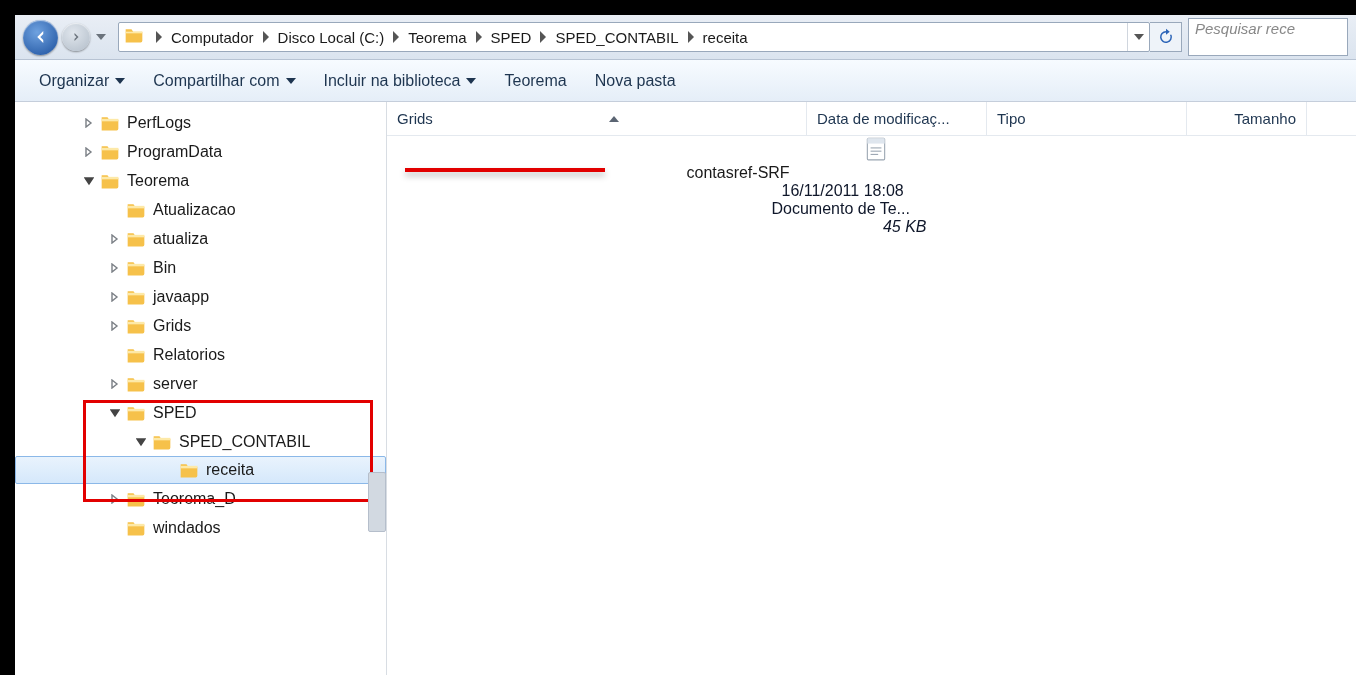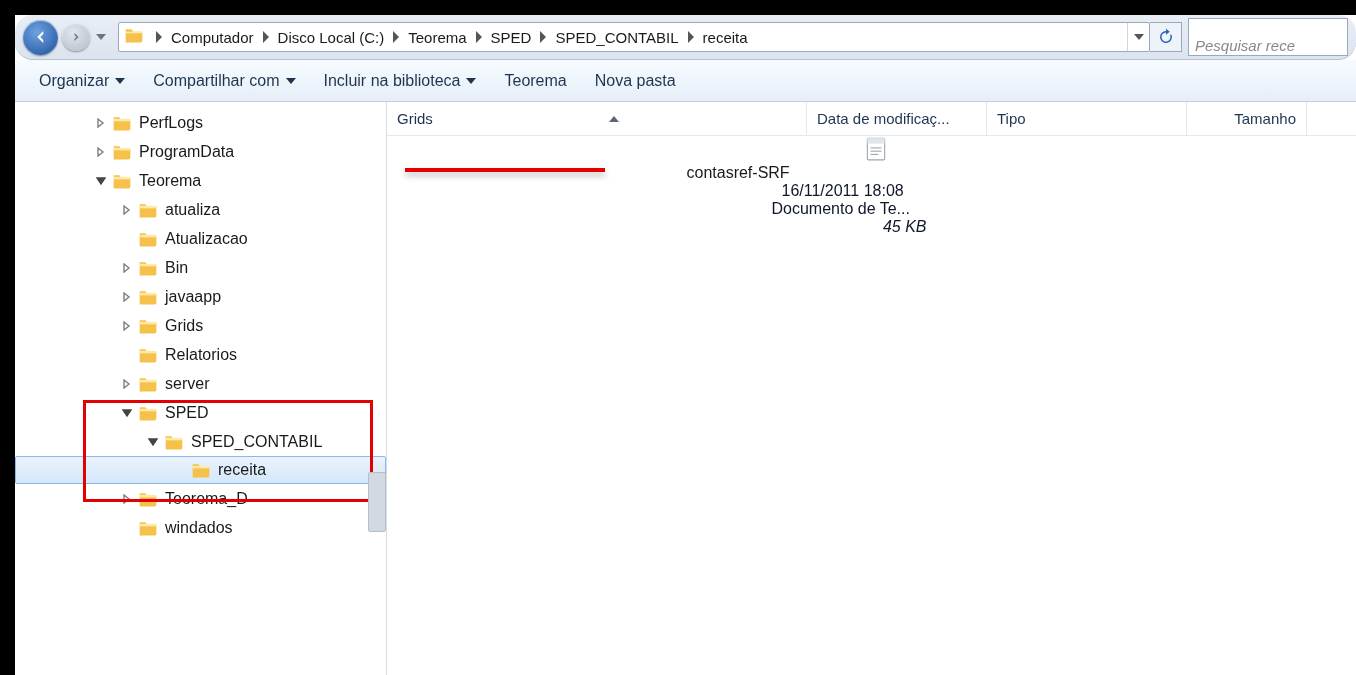--- a/index.html
+++ b/index.html
@@ -1,45 +1,45 @@
 <!DOCTYPE html>
 <html><head>
 <meta charset="utf-8">
 <style>
   * { box-sizing: border-box; font-family: "Segoe UI", Tahoma, sans-serif; }
   body { margin:0; background:#fff; }
   .outer { width:1356px; height:675px; background:#000; padding:15px 0 0 15px; position:relative; }
   .window { width:1341px; height:660px; background:#fff; overflow:hidden; position:relative; box-shadow:0 0 10px rgba(0,0,0,.5);}
   
-  .navrow { height:45px; background:linear-gradient(#e9eef5,#dbe4ef); display:flex; align-items:center; padding:0 8px; border-bottom:1px solid #b7c3d3;border-radius:18px;}
+  .navrow { height:45px; background:linear-gradient(#e9eef5,#dbe4ef); display:flex; align-items:center; padding:0 8px; border-bottom:1px solid #b7c3d3;}
   .navbtn { width:35px; height:35px; border-radius:50%; background:radial-gradient(circle at 40% 35%, #6fa2e0, #1b4f9c); display:flex; align-items:center; justify-content:center; margin-right:4px; box-shadow:inset 0 1px 1px rgba(255,255,255,.6),0 1px 2px rgba(0,0,0,.4);}
   .navbtn.fwd { width:28px; height:28px; background:radial-gradient(circle at 40% 35%, #e0e6ed, #b2bdc9);}
   .navbtn svg { fill:#fff; }
   .navbtn.fwd svg { fill:#6b737c;}
   .navdrop { width:14px; height:30px; display:flex; align-items:center; justify-content:center; }
   .navdrop svg { fill:#6b737c; }
   .addrbar { flex:1; height:30px; margin-left:10px; border:1px solid #99a8bb; background:#fff; display:flex; align-items:center; border-radius:2px; position:relative;}
   .crumb-icon { width:24px; height:24px; margin:0 4px; }
   .crumb { display:flex; align-items:center; height:100%; }
   .crumb span { font-size:15px; color:#1a1a1a; padding:0 4px;}
   .crumb-sep { display:flex; align-items:center; padding:0 4px;}
   .crumb-sep svg { fill:#555; }
   .addr-tail { margin-left:auto; display:flex; align-items:center; height:100%;}
   .addr-drop { width:22px; height:28px; display:flex; align-items:center; justify-content:center; border-left:1px solid #d0d6de;}
   .refresh { width:32px; height:30px; border:1px solid #99a8bb; border-left:none; display:flex; align-items:center; justify-content:center; background:#eef3f9;}
-  .searchbox { width:160px; height:30px; border:1px solid #99a8bb; margin-left:6px; background:#fff; display:flex; align-items:flex-start; padding:18px 6px; color:#888; font-style:italic; font-size:15px; overflow:hidden; white-space:nowrap;}
+  .searchbox { width:160px; height:30px; border:1px solid #99a8bb; margin-left:6px; background:#fff; display:flex; align-items:flex-end; padding:18px 6px; color:#888; font-style:italic; font-size:15px; overflow:hidden; white-space:nowrap;}
   
   .toolbar { height:42px; background:linear-gradient(#f7fbff,#e5eef8); border-bottom:1px solid #c5cedb; display:flex; align-items:center; padding:0 10px;text-align:center;}
   .tbtn { font-size:16px; color:#1e3550; padding:6px 14px; display:flex; align-items:center; gap:6px;}
   .tbtn .tri { width:0;height:0;border-left:5px solid transparent;border-right:5px solid transparent;border-top:6px solid #1e3550;}
   
   .body { display:flex; height:calc(100% - 87px); }
   .tree { width:372px; border-right:1px solid #d8dde3; overflow:auto; padding-top:6px; position:relative;}
   .scrollbar { position:absolute; right:0; top:370px; width:18px; height:60px; background:#d2d9e1; border:1px solid #b5becb; border-radius:2px;}
-  .row { display:flex; align-items:center; height:29px; font-size:16px; color:#1a1a1a; padding-left:12px; white-space:nowrap;}
+  .row { display:flex; align-items:center; height:29px; font-size:16px; color:#1a1a1a; padding-left:0; white-space:nowrap;}
   .exp { width:16px; height:16px; display:flex; align-items:center;justify-content:center; margin-right:2px;}
   .exp svg { stroke:#7a7f85; fill:none; stroke-width:1.4;}
   .exp.open svg { stroke:#444; fill:#444;}
   .noexp { width:16px; height:16px; margin-right:2px;}
   .row.sel { background:linear-gradient(#e9f3fd,#d5e8fb); border:1px solid #8bb8e8; border-radius:2px; height:28px;}
   .folder-ic { width:22px; height:20px; margin-right:6px;}
   .redbox { position:absolute; border:3px solid #e20000; pointer-events:none;}
   
   .files { flex:1; }
   .filehdr { display:flex; height:34px; align-items:center; border-bottom:1px solid #e4e9ef; font-size:15px; color:#1e3550;}
@@ -213,39 +213,39 @@
               </svg>
             </span>
             <span class="folder-ic"><svg viewBox="0 0 24 24" width="22" height="20">
                 <path fill="#f6c14a" d="M2 5h7l2 3h11v11a2 2 0 0 1-2 2H2z"></path>
                 <path fill="#fde9a8" d="M2 7h20v3H2z"></path>
               </svg></span>
             <span>Teorema</span>
           </div>
           <div class="row">
             <span style="width:92px;display:inline-block"></span>
+            <span class="noexp"></span>
+            <span class="folder-ic"><svg viewBox="0 0 24 24" width="22" height="20">
+                <path fill="#f6c14a" d="M2 5h7l2 3h11v11a2 2 0 0 1-2 2H2z"></path>
+                <path fill="#fde9a8" d="M2 7h20v3H2z"></path>
+              </svg></span>
+            <span>Atualizacao</span>
+          </div>
+          <div class="row">
+            <span style="width:92px;display:inline-block"></span>
             <span class="exp">
               <svg width="10" height="10" viewBox="0 0 10 10">
                 <path d="M2 1l5 4-5 4z"></path>
               </svg>
             </span>
             <span class="folder-ic"><svg viewBox="0 0 24 24" width="22" height="20">
                 <path fill="#f6c14a" d="M2 5h7l2 3h11v11a2 2 0 0 1-2 2H2z"></path>
                 <path fill="#fde9a8" d="M2 7h20v3H2z"></path>
               </svg></span>
             <span>atualiza</span>
-          </div>
-          <div class="row">
-            <span style="width:92px;display:inline-block"></span>
-            <span class="noexp"></span>
-            <span class="folder-ic"><svg viewBox="0 0 24 24" width="22" height="20">
-                <path fill="#f6c14a" d="M2 5h7l2 3h11v11a2 2 0 0 1-2 2H2z"></path>
-                <path fill="#fde9a8" d="M2 7h20v3H2z"></path>
-              </svg></span>
-            <span>Atualizacao</span>
           </div>
           <div class="row">
             <span style="width:92px;display:inline-block"></span>
             <span class="exp">
               <svg width="10" height="10" viewBox="0 0 10 10">
                 <path d="M2 1l5 4-5 4z"></path>
               </svg>
             </span>
             <span class="folder-ic"><svg viewBox="0 0 24 24" width="22" height="20">
                 <path fill="#f6c14a" d="M2 5h7l2 3h11v11a2 2 0 0 1-2 2H2z"></path>

